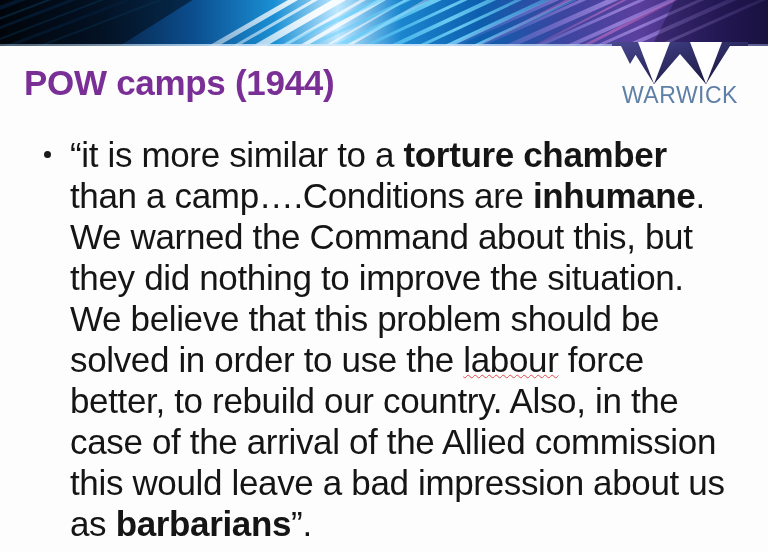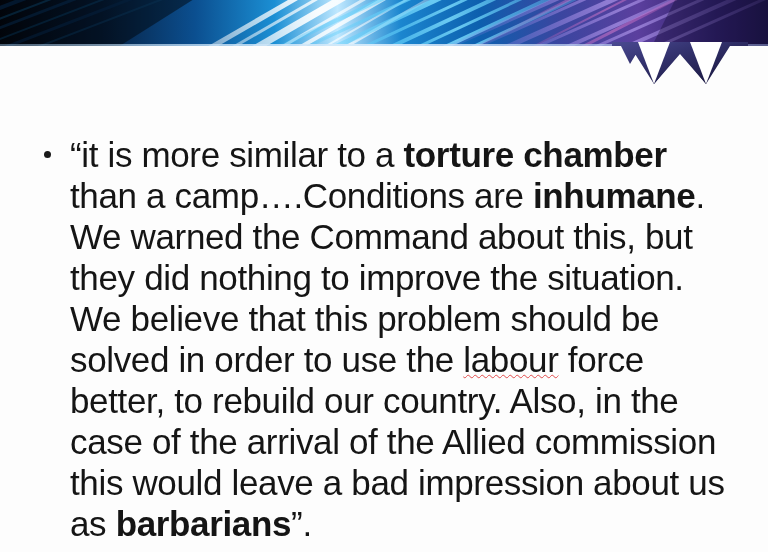--- a/index.html
+++ b/index.html
@@ -240,22 +240,24 @@
           <stop offset="100%" stop-color="#15133a"></stop>
         </linearGradient>
       </defs>
 
       <path d="M0,0 L136,0 L136,4 L118,4 L94,42 L68,12 L42,42 L18,4 L0,4 Z
                M8,2 L30,2 L18,22 Z" fill="url(#wGrad)"></path>
       <path d="M0,0 L136,0 L110,0 L94,42 L68,10 L42,42 L26,0 Z" fill="url(#wGrad)"></path>
       <polygon points="26,0 42,42 58,0" fill="#ffffff"></polygon>
       <polygon points="78,0 94,42 110,0" fill="#ffffff"></polygon>
     </svg>
+    <div class="logo-word">WARWICK</div>
   </div>
 
+  <div class="title">POW camps (1944)</div>
 
   <div class="body-block">
     <div class="bullet-row">
       <span class="bullet-dot"></span>
       <div class="body-text" id="quote-text"><span>“it is more similar to a </span><span class="b">torture chamber</span><span> than a camp….Conditions are </span><span class="b">inhumane</span><span>. We warned the Command about this, but they did nothing to improve the situation. We believe that this problem should be solved in order to use the </span><span class="misspelled">labour</span><span> force better, to rebuild our country. Also, in the case of the arrival of the Allied commission this would leave a bad impression about us as </span><span class="b">barbarians</span><span>”.</span></div>
     </div>
   </div>
 
 </div>
 

